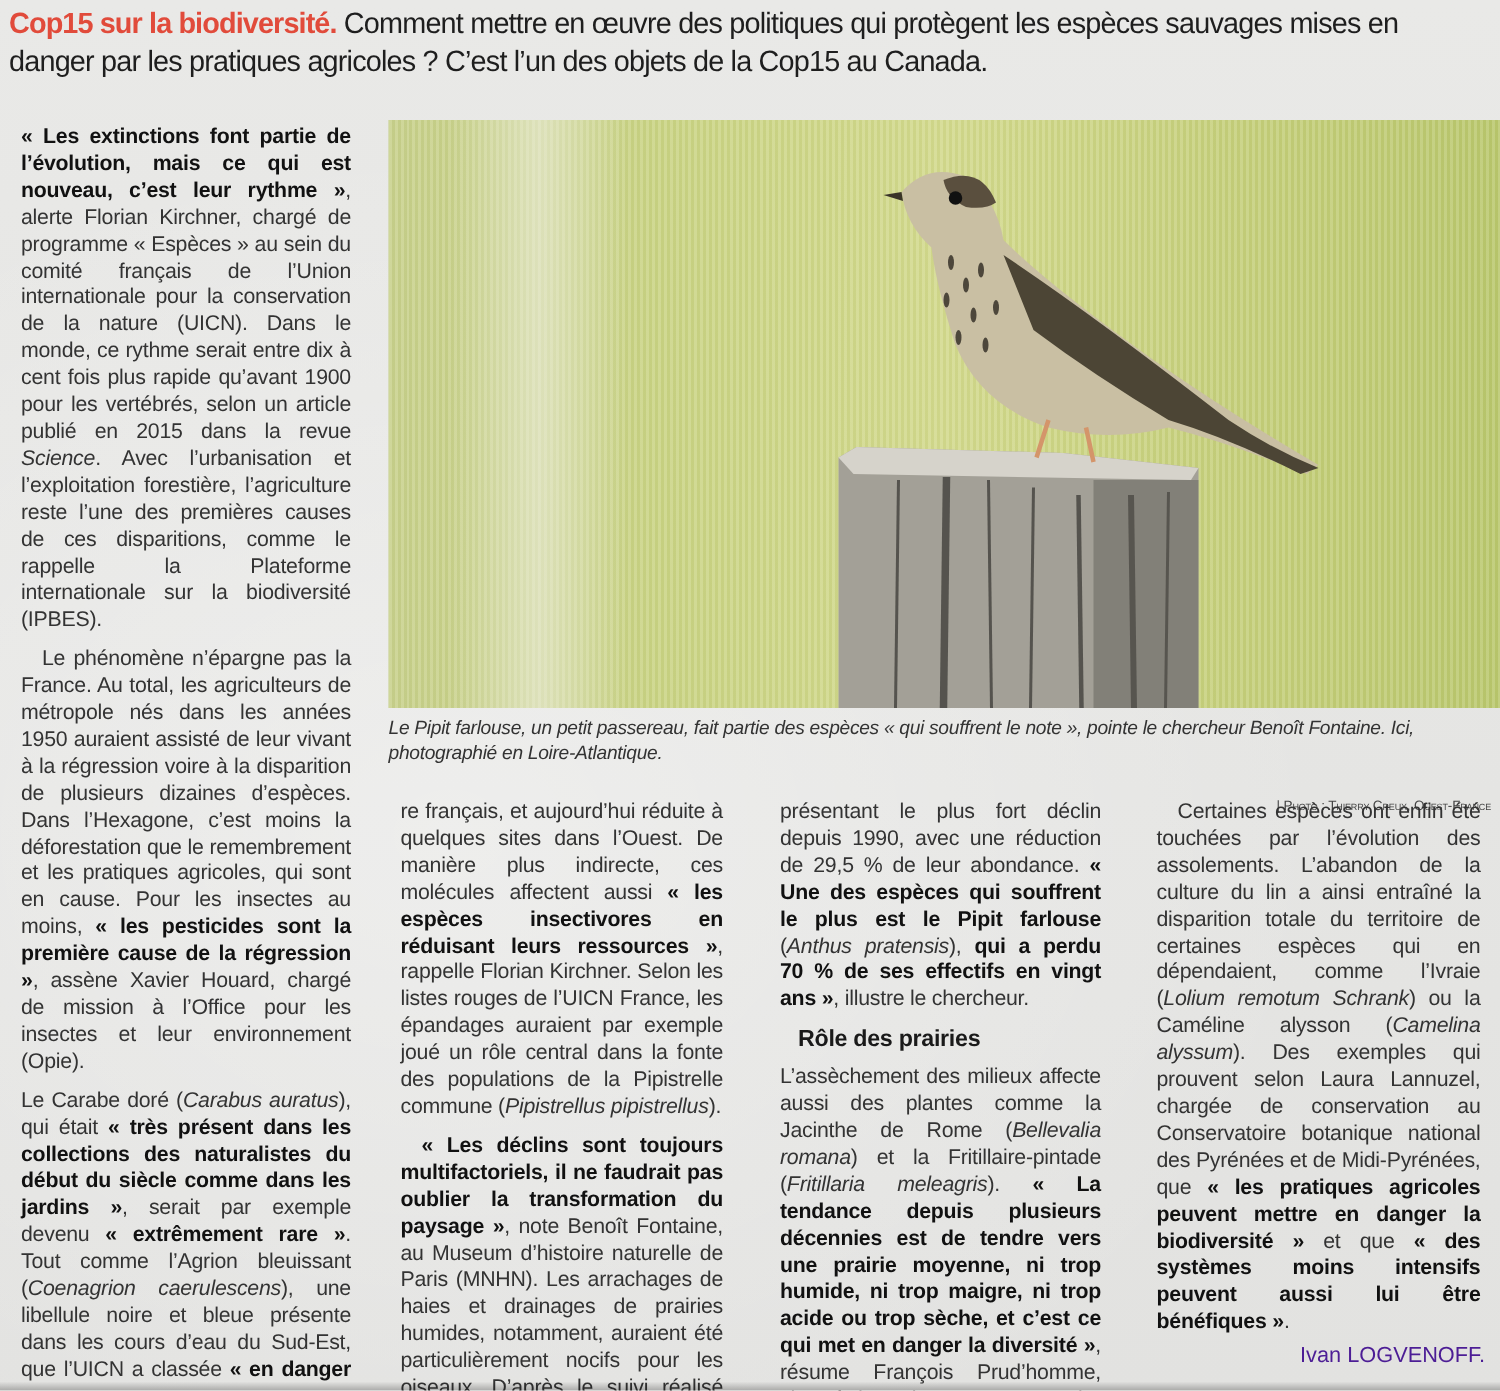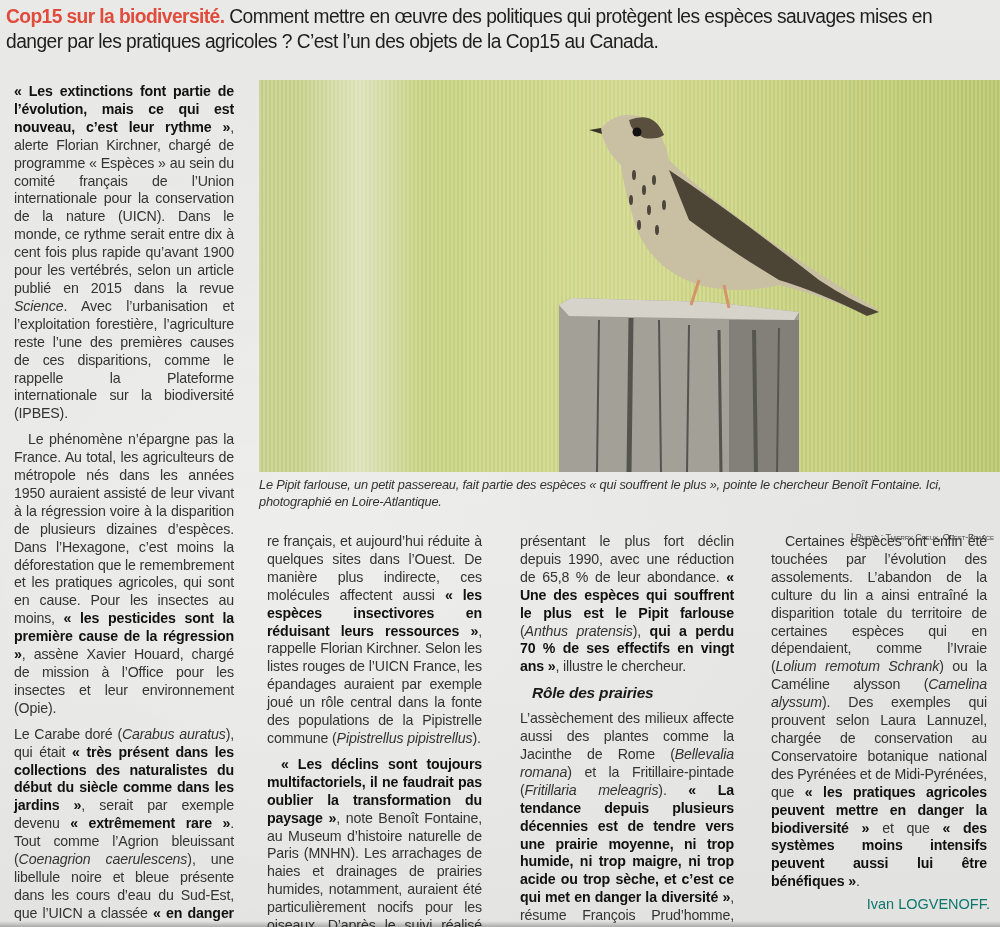--- a/index.html
+++ b/index.html
@@ -9,35 +9,35 @@
       radial-gradient(ellipse at 30% 60%, rgba(255,255,255,0.35), rgba(0,0,0,0) 60%),
       linear-gradient(180deg,#e9e9e7,#e2e2e0);}
   .headline{position:absolute;left:6px;top:4px;width:990px;font-size:19.5px;line-height:25px;
       letter-spacing:-0.55px;color:#1e1e1e;transform:scaleX(0.985);transform-origin:left top;}
   .headline .kicker{color:#e14b3b;font-weight:700;letter-spacing:-0.6px;}
   .col{position:absolute;font-size:14.2px;line-height:17.9px;text-align:justify;color:#333;
        letter-spacing:-0.15px;}
   .col p{margin:8px;text-indent:0;}
   .col p.ind{text-indent:14px;}
   .col b{color:#111;}
-  .col h3{margin:4px 0 7px 20px;font-size:15.5px;font-weight:700;color:#1a1a1a;letter-spacing:-0.2px;font-style:italic;}
+  .col h3{margin:4px 0 7px 20px;font-size:15.5px;font-weight:700;color:#1a1a1a;letter-spacing:-0.2px;}
   #c1{left:6px;top:75px;width:236px;}
   #c2{left:259px;top:525px;width:231px;}
   #c3{left:512px;top:525px;width:230px;}
   #c4{left:763px;top:525px;width:232px;}
   .photo{position:absolute;left:259px;top:80px;width:741px;height:392px;overflow:hidden;
       background:linear-gradient(90deg,#c7d08a 0%,#c9d382 25%,#d2d98b 50%,#c5cf7a 75%,#b9c76c 100%);}
   .photo .stripes{position:absolute;inset:0;opacity:.35;
       background:repeating-linear-gradient(90deg,rgba(255,255,255,.4) 0 2px,rgba(0,0,0,.05) 2px 4px);}
   .photo .fade{position:absolute;left:40px;top:0;width:120px;height:100%;
       background:linear-gradient(90deg,rgba(240,240,230,0),rgba(240,240,230,.55),rgba(240,240,230,0));}
   .caption{position:absolute;left:259px;top:476px;width:738px;font-size:12.8px;line-height:17px;
       font-style:italic;color:#333;letter-spacing:-0.2px;}
   .credit{position:absolute;right:6px;top:494px;font-size:9px;color:#444;letter-spacing:-0.1px;font-variant:small-caps;margin-top:38px;}
-  .signature{position:absolute;right:10px;top:896px;font-size:14.5px;color:#0f766e;}
+  .signature{position:absolute;right:10px;top:896px;font-size:14.5px;color:#4c1d95;}
   .bottom-shadow{position:absolute;left:0;right:0;bottom:0;height:6px;background:linear-gradient(180deg,rgba(0,0,0,0),rgba(0,0,0,.25));}
 </style>
 </head>
 <body>
 
 <div class="paper"></div>
 
 <div class="headline"><span class="kicker">Cop15 sur la biodiversité.</span><span> Comment mettre en œuvre des politiques qui protègent les espèces sauvages mises en danger par les pratiques agricoles ? C’est l’un des objets de la Cop15 au Canada.</span></div>
 
 <div class="col" id="c1">
@@ -77,30 +77,30 @@
         <ellipse cx="390" cy="130" rx="2" ry="5"></ellipse>
       <ellipse cx="380" cy="145" rx="2" ry="5"></ellipse>
         <ellipse cx="398" cy="150" rx="2" ry="5"></ellipse>
       <ellipse cx="395" cy="100" rx="2" ry="5"></ellipse>
         <ellipse cx="405" cy="125" rx="2" ry="5"></ellipse>
     </g>
     <path d="M440 200 L432 225 M465 205 L470 228" stroke="#d4956a" stroke-width="3"></path>
   </svg>
 </div>
 
-<div class="caption">Le Pipit farlouse, un petit passereau, fait partie des espèces « qui souffrent le plus », pointe le chercheur Benoît Fontaine. Ici, photographié en Loire-Atlantique.</div>
+<div class="caption">Le Pipit farlouse, un petit passereau, fait partie des espèces « qui souffrent le note », pointe le chercheur Benoît Fontaine. Ici, photographié en Loire-Atlantique.</div>
 <div class="credit">| Photo : Thierry Creux, Ouest-France</div>
 
 <div class="col" id="c2">
   <p><span>re français, et aujourd’hui réduite à quelques sites dans l’Ouest. De manière plus indirecte, ces molécules affectent aussi </span><b>« les espèces insectivores en réduisant leurs ressources »</b><span>, rappelle Florian Kirchner. Selon les listes rouges de l’UICN France, les épandages auraient par exemple joué un rôle central dans la fonte des populations de la Pipistrelle commune (</span><i>Pipistrellus pipistrellus</i><span>).</span></p>
   <p class="ind"><b>« Les déclins sont toujours multifactoriels, il ne faudrait pas oublier la transformation du paysage »</b><span>, note Benoît Fontaine, au Museum d’histoire naturelle de Paris (MNHN). Les arrachages de haies et drainages de prairies humides, notamment, auraient été particulièrement nocifs pour les oiseaux. D’après le suivi réalisé par le MNHN (le Stoc), les espèces spécialistes des milieux agricoles seraient même le groupe d’oiseaux</span></p>
 </div>
 
 <div class="col" id="c3">
-  <p><span>présentant le plus fort déclin depuis 1990, avec une réduction de 65,8 % de leur abondance. </span><b>« Une des espèces qui souffrent le plus est le Pipit farlouse</b><span> (</span><i>Anthus pratensis</i><span>), </span><b>qui a perdu 70 % de ses effectifs en vingt ans »</b><span>, illustre le chercheur.</span></p>
+  <p><span>présentant le plus fort déclin depuis 1990, avec une réduction de 29,5 % de leur abondance. </span><b>« Une des espèces qui souffrent le plus est le Pipit farlouse</b><span> (</span><i>Anthus pratensis</i><span>), </span><b>qui a perdu 70 % de ses effectifs en vingt ans »</b><span>, illustre le chercheur.</span></p>
   <h3>Rôle des prairies</h3>
   <p><span>L’assèchement des milieux affecte aussi des plantes comme la Jacinthe de Rome (</span><i>Bellevalia romana</i><span>) et la Fritillaire-pintade (</span><i>Fritillaria meleagris</i><span>). </span><b>« La tendance depuis plusieurs décennies est de tendre vers une prairie moyenne, ni trop humide, ni trop maigre, ni trop acide ou trop sèche, et c’est ce qui met en danger la diversité »</b><span>, résume François Prud’homme, chargé de projet au Conservatoire botanique national des Pyrénées et de Midi-Pyrénées. Ces pratiques ont aussi réduit les effectifs</span></p>
 </div>
 
 <div class="col" id="c4">
   <p class="ind"><span>Certaines espèces ont enfin été touchées par l’évolution des assolements. L’abandon de la culture du lin a ainsi entraîné la disparition totale du territoire de certaines espèces qui en dépendaient, comme l’Ivraie (</span><i>Lolium remotum Schrank</i><span>) ou la Caméline alysson (</span><i>Camelina alyssum</i><span>). Des exemples qui prouvent selon Laura Lannuzel, chargée de conservation au Conservatoire botanique national des Pyrénées et de Midi-Pyrénées, que </span><b>« les pratiques agricoles peuvent mettre en danger la biodiversité »</b><span> et que </span><b>« des systèmes moins intensifs peuvent aussi lui être bénéfiques »</b><span>.</span></p>
 </div>
 
 <div class="signature">Ivan LOGVENOFF.</div>
 <div class="bottom-shadow"></div>

